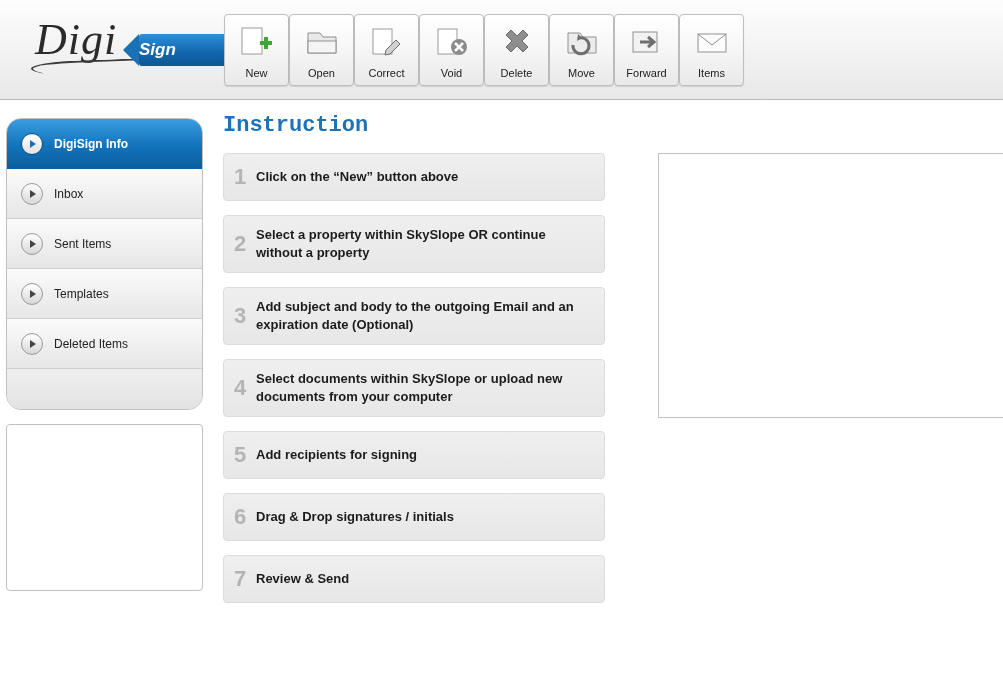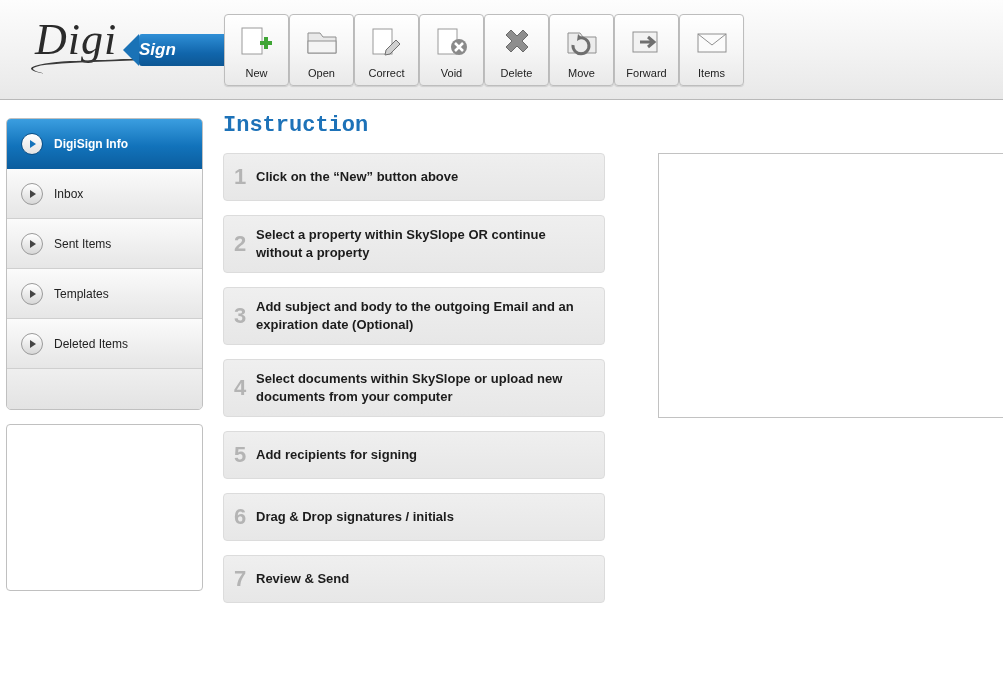--- a/index.html
+++ b/index.html
@@ -111,21 +111,21 @@
   }
 
   
   .sidebar {
     position: absolute;
     left: 6px; top: 118px;
     width: 197px;
   }
   .side-panel {
     border: 1px solid #c0c0c0;
-    border-radius: 5px;
+    border-radius: 15px;
     overflow: hidden;
     background: #f0f0f0;
   }
   .side-item {
     height: 50px;
     border-bottom: 1px solid #cfcfcf;
     display: flex;
     align-items: center;
     padding-left: 14px;
     background: linear-gradient(to bottom, #fbfbfb 0%, #efefef 55%, #e6e6e6 100%);

